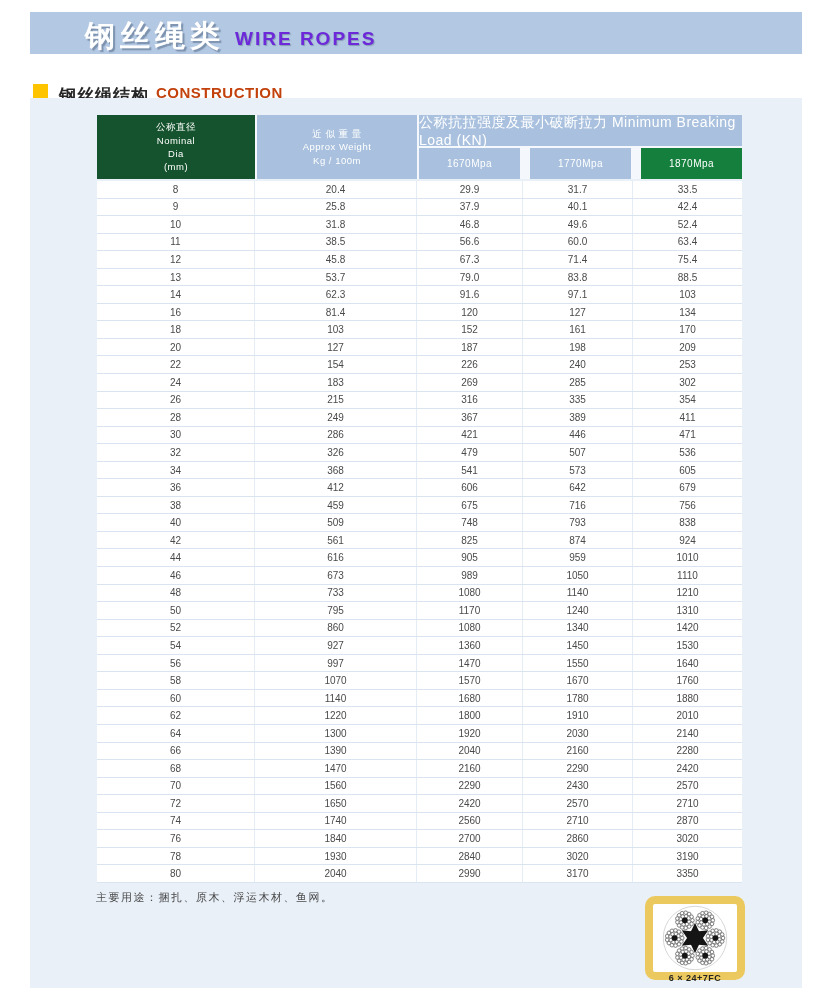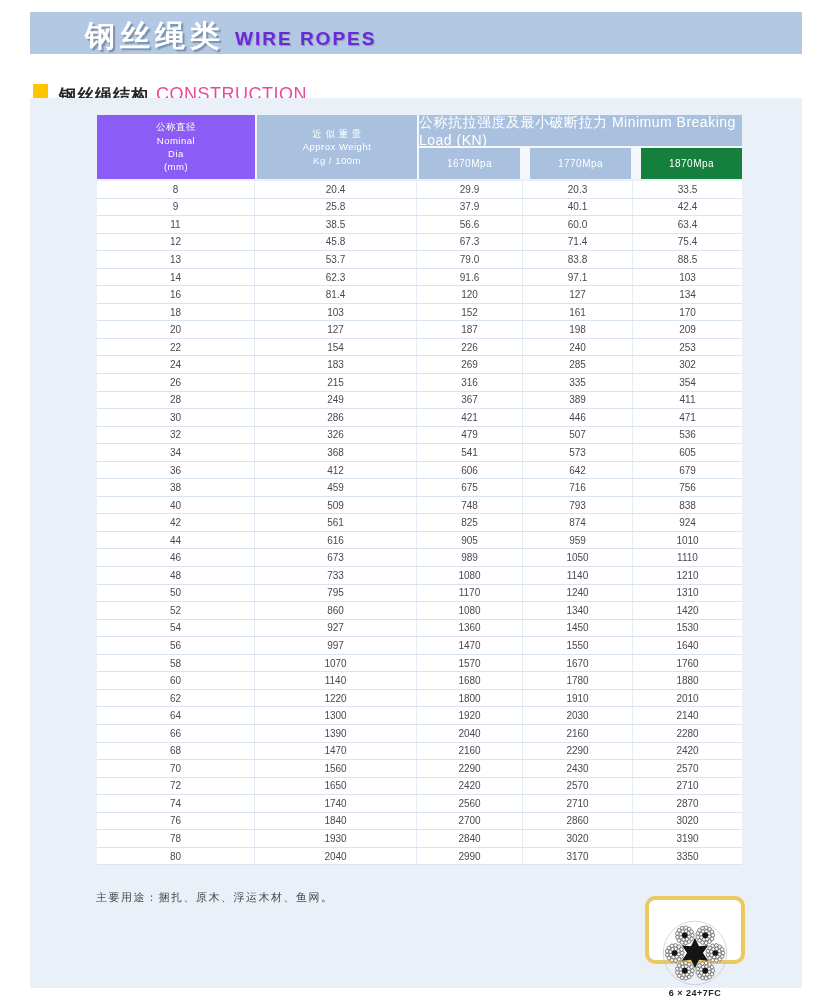--- a/index.html
+++ b/index.html
@@ -19,21 +19,21 @@
   }
   .banner-en{
     font-size:19px;font-weight:bold;color:#6d28d9;margin-left:10px;
     letter-spacing:2px;text-shadow:1px 1px 1px rgba(96,116,146,.55);
     line-height:1;padding-bottom:3px;
   }
   
   .section-head{position:absolute;left:33px;top:61px;display:flex;align-items:flex-start;margin-top:23px;}
   .bullet{width:15px;height:15px;margin-right:11px;}
   .section-cn{font-size:17px;font-weight:bold;color:#262626;letter-spacing:1px;}
-  .section-en{font-size:18px;font-weight:normal;color:#ec4899;margin-left:7px;letter-spacing:.5px;}
+  .section-en{font-size:15px;font-weight:bold;color:#c2410c;margin-left:7px;letter-spacing:.5px;}
   
   .panel{position:absolute;left:30px;top:98px;width:772px;height:890px;background:#e9f0f8;}
   
   .spec-table{position:absolute;left:97px;top:115px;width:645px;}
   .thead{display:grid;grid-template-columns:158px 160px 1fr;gap:2px;background:#f4f8fc;}
   .hcell{
     background:#a9c1de;color:#ffffff;display:flex;flex-direction:column;
     justify-content:center;align-items:center;text-align:center;
     font-size:9.5px;line-height:1.4;letter-spacing:.5px;
   }
@@ -51,23 +51,23 @@
   .trow > div{
     text-align:center;font-size:10px;color:#4a4a4a;
     border-right:1px solid #e4ecf6;height:100%;display:flex;
     align-items:center;justify-content:center;box-sizing:border-box;
   }
   .trow > div:last-child{border-right:none;}
   
   .note{position:absolute;left:96px;top:890px;font-size:11px;color:#4a4a4a;letter-spacing:1.5px;}
   
   .diagram{
-    position:absolute;left:645px;top:896px;width:100px;height:68px;
-    background:#ffffff;border:4px solid #1d4ed8;border-radius:10px;
-    box-sizing:border-box;text-align:center;padding-top:19px;
+    position:absolute;left:645px;top:896px;width:100px;height:84px;
+    background:#ffffff;border:8px solid #1d4ed8;border-radius:10px;
+    box-sizing:border-box;text-align:center;padding-top:0;
   }
   .diagram svg{width:68px;height:68px;display:block;margin:0 auto;}
   .diagram-label{font-size:9px;font-weight:bold;color:#222;margin-top:1px;letter-spacing:.5px;}
 </style>
 </head>
 <body>
 
 <div class="banner" style="background: rgb(179, 200, 226);">
   <span class="banner-cn">钢丝绳类</span>
   <span class="banner-en">WIRE ROPES</span>
@@ -76,21 +76,21 @@
 <div class="section-head">
   <span class="bullet" style="background: rgb(255, 196, 0);"></span>
   <span class="section-cn">钢丝绳结构</span>
   <span class="section-en">CONSTRUCTION</span>
 </div>
 
 <div class="panel" style="background: rgb(233, 240, 248);"></div>
 
 <div class="spec-table">
   <div class="thead">
-    <div class="hcell tall" style="background: #8b5cf6;">
+    <div class="hcell tall" style="background: #14532d;">
       <div>公称直径</div>
       <div>Nominal</div>
       <div>Dia</div>
       <div>(mm)</div>
     </div>
     <div class="hcell tall" style="background: rgb(169, 193, 222);">
       <div>近 似 重 量</div>
       <div>Approx Weight</div>
       <div>Kg / 100m</div>
     </div>
@@ -101,29 +101,36 @@
         <div class="hsub" style="background: rgb(169, 193, 222);">1770Mpa</div>
         <div class="hsub" style="background: #15803d;">1870Mpa</div>
       </div>
     </div>
   </div>
   <div class="tbody">
       <div class="trow">
         <div>8</div>
         <div>20.4</div>
         <div>29.9</div>
-        <div>20.3</div>
+        <div>31.7</div>
         <div>33.5</div>
       </div>
       <div class="trow">
         <div>9</div>
         <div>25.8</div>
         <div>37.9</div>
         <div>40.1</div>
         <div>42.4</div>
+      </div>
+      <div class="trow">
+        <div>10</div>
+        <div>31.8</div>
+        <div>46.8</div>
+        <div>49.6</div>
+        <div>52.4</div>
       </div>
       <div class="trow">
         <div>11</div>
         <div>38.5</div>
         <div>56.6</div>
         <div>60.0</div>
         <div>63.4</div>
       </div>
       <div class="trow">
         <div>12</div>

